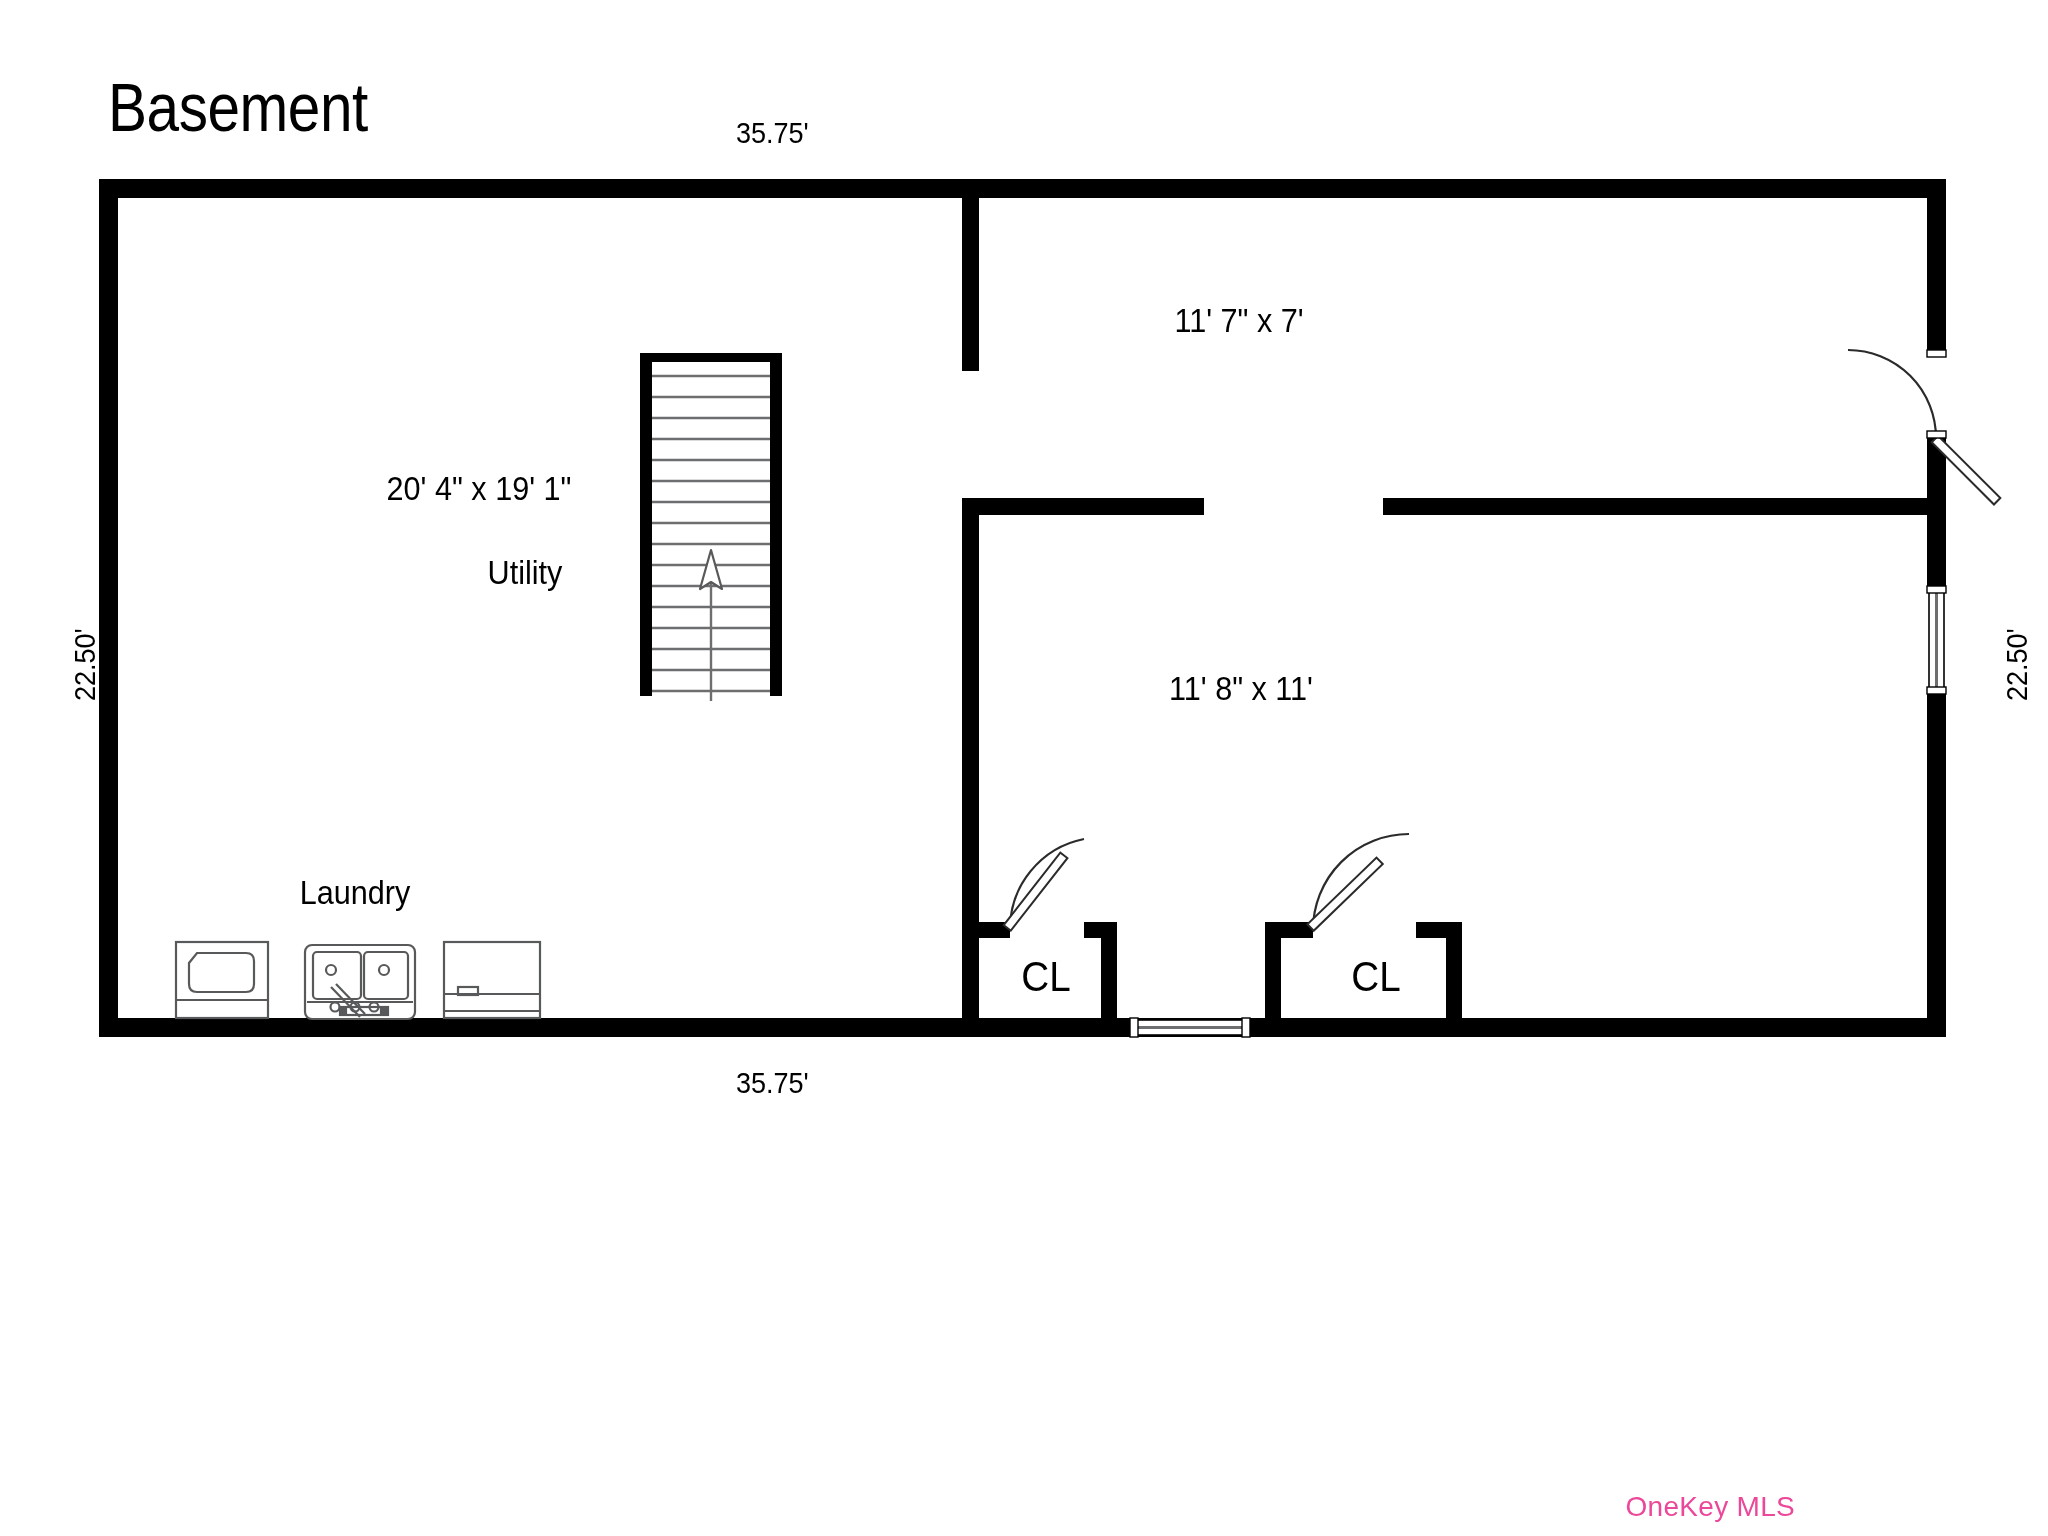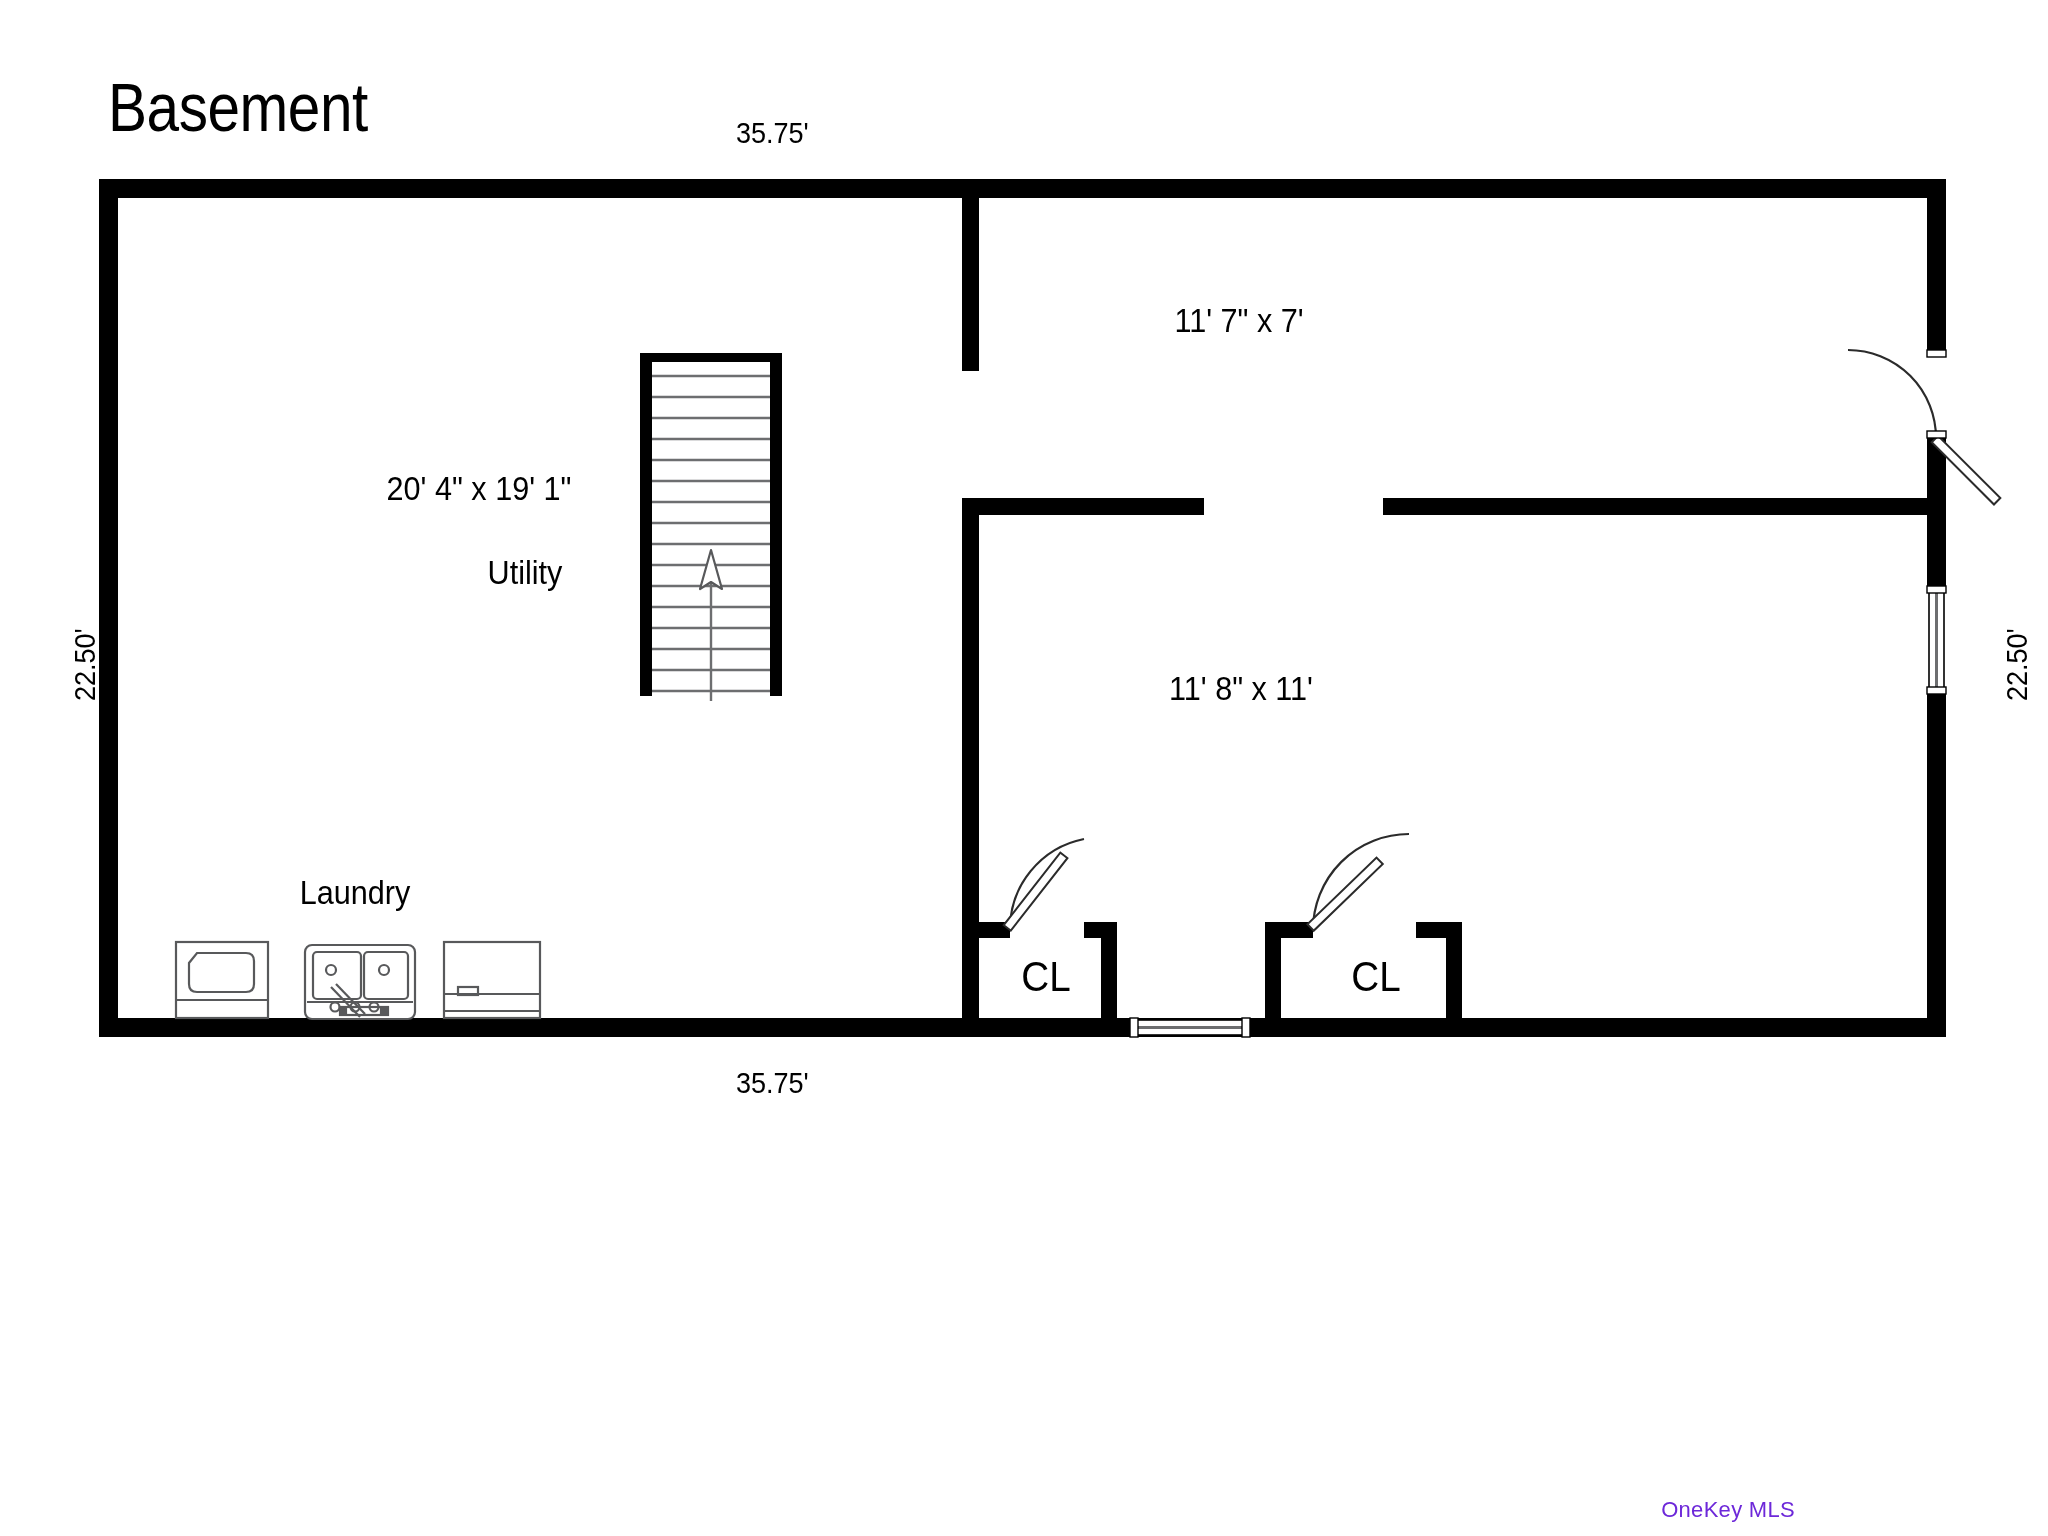--- a/index.html
+++ b/index.html
@@ -93,22 +93,22 @@
     transform-origin: center top;
     text-align: center;
   }
   #label-cl-1 { left: 1008px; top: 952px; width: 76px; }
   #label-cl-2 { left: 1338px; top: 952px; width: 76px; }
 
   #watermark {
     position: absolute;
     right: 18px;
     bottom: 14px;
-    font-size: 22px;
-    color: #6d28d9;
+    font-size: 28px;
+    color: #ec4899;
     letter-spacing: 0.3px;
     font-family: "Liberation Sans", sans-serif;
     white-space: nowrap;
     margin-top: 14px;
   }
 </style>
 </head>
 <body>
 
 <div id="floorplan-root">

